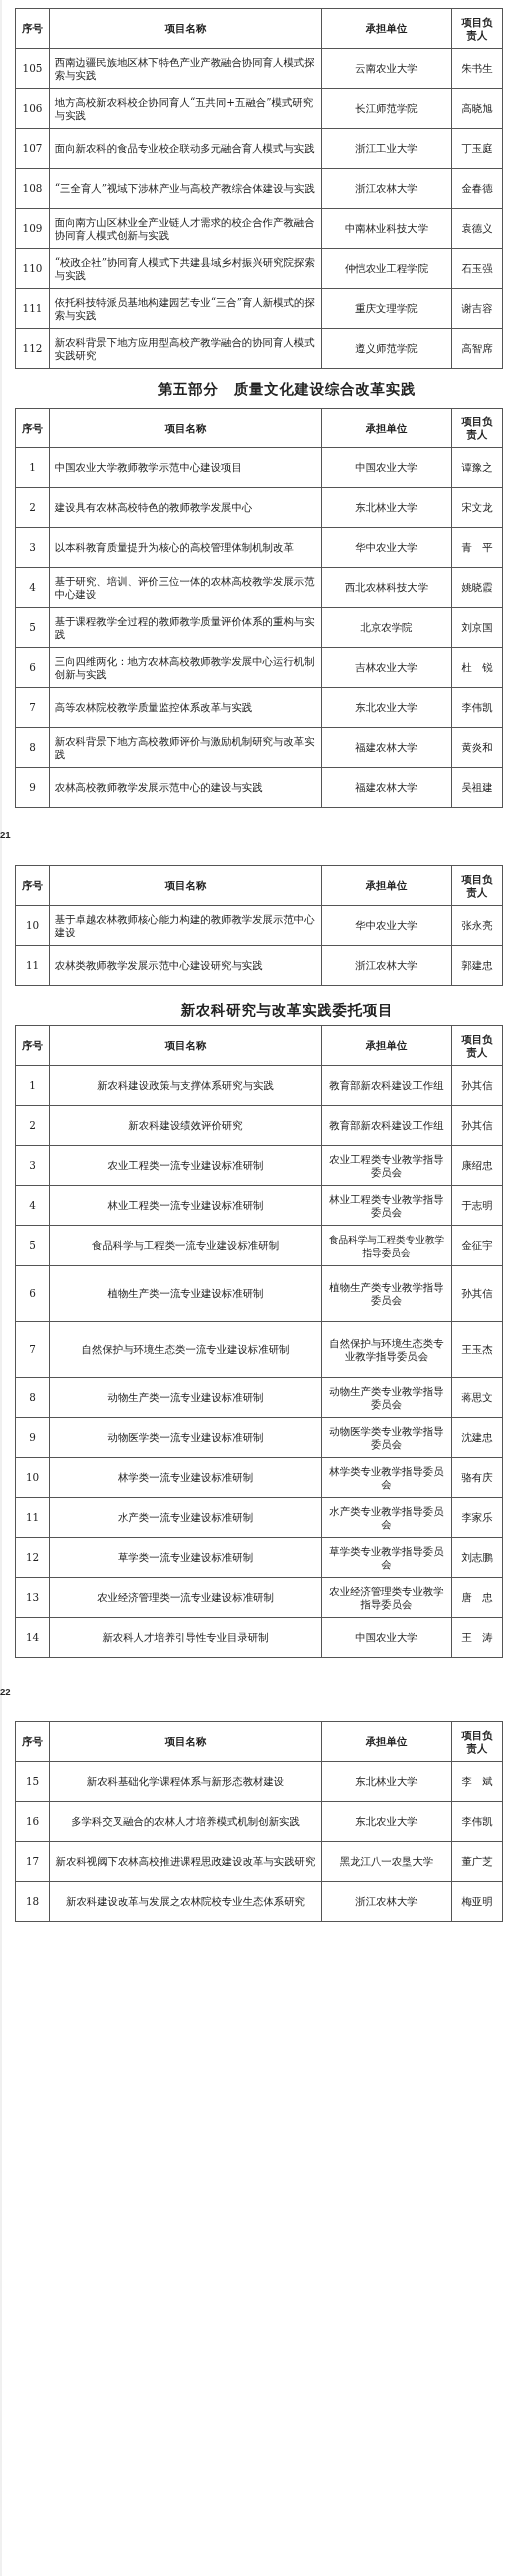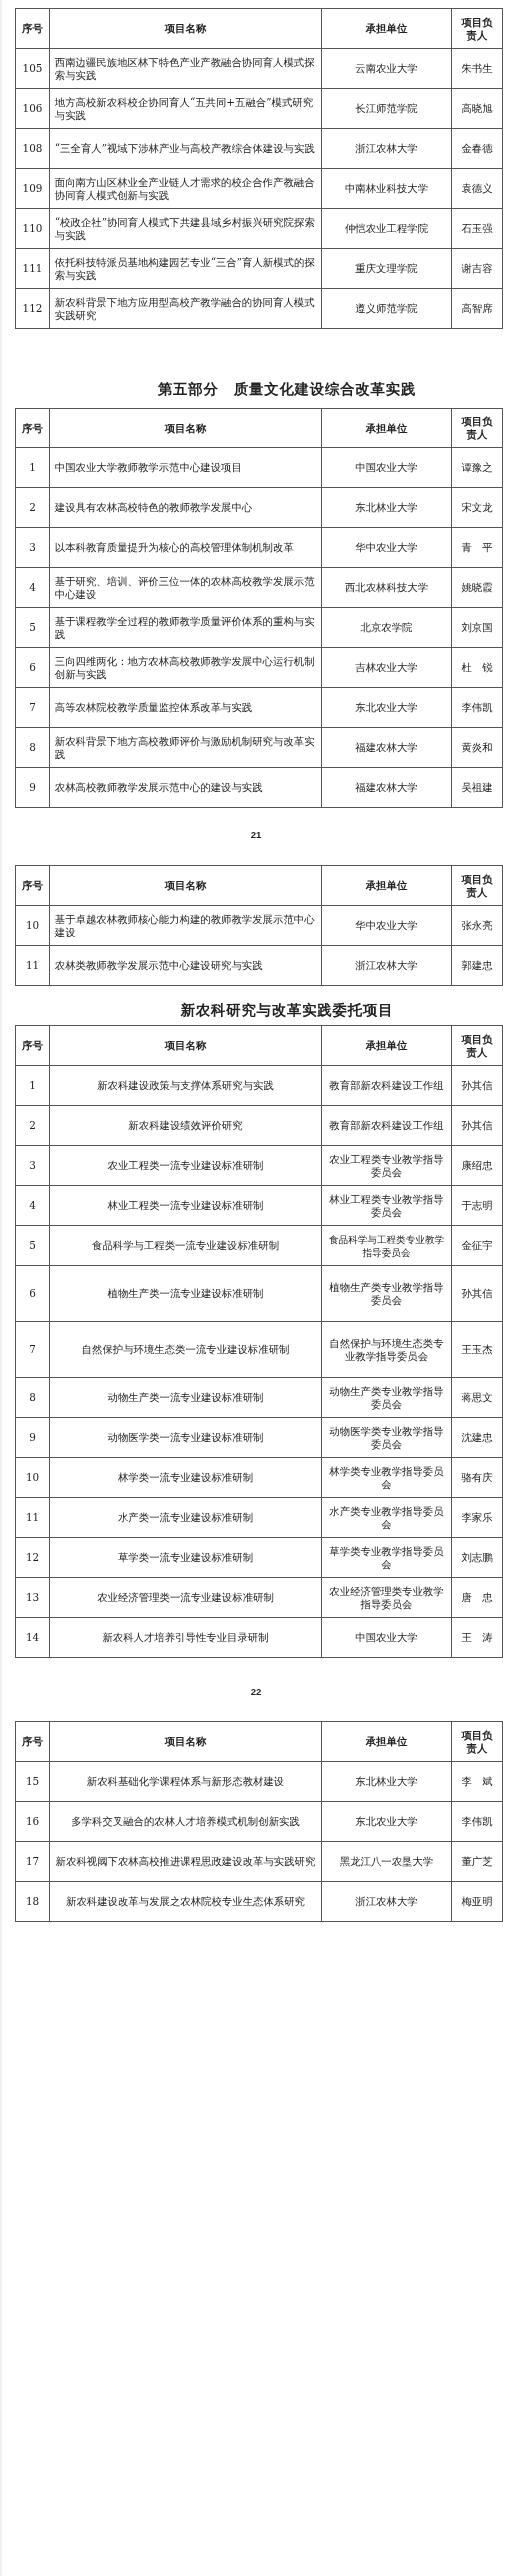--- a/index.html
+++ b/index.html
@@ -8,21 +8,21 @@
   .page-edge { position: absolute; left: 0; top: 0; width: 1.6px; height: 2576px; background: #f0f0f0; }
   table.grid { position: absolute; left: 15px; width: 488px; border-collapse: collapse; table-layout: fixed; }
   table.grid td, table.grid th { border: 1.2px solid #555; padding: 0 4.8px; font-size: 10.4px; line-height: 13px; font-weight: normal; }
   table.grid th { font-family: "DejaVu Sans", "Liberation Sans", sans-serif; font-weight: bold; font-size: 10.4px; text-align: center; }
   col.c-no { width: 34px; } col.c-name { width: 272px; } col.c-unit { width: 130px; } col.c-lead { width: 51px; }
   td.no, td.unit, td.lead { text-align: center; }
   td.name { text-align: left; }
   td.name.center { text-align: center; }
   .section-title { position: absolute; left: 0; width: 512px; text-align: center;
                    font-family: "DejaVu Sans", "Liberation Sans", sans-serif; font-weight: bold; font-size: 14.4px; letter-spacing: 0.8px; padding-left: 31px; }
-  .page-num { position: absolute; left: 0; width: 512px; text-align: center; font-family: "Liberation Sans", sans-serif; font-size: 9.6px; font-weight: bold; }
+  .page-num { position: absolute; left: 0; width: 512px; text-align: left; font-family: "Liberation Sans", sans-serif; font-size: 9.6px; font-weight: bold; }
 </style>
 </head>
 <body>
 
 <div class="page-edge"></div>
 
 <table class="grid" style="top:8px;">
   <colgroup>
       <col class="c-no">
       <col class="c-name">
@@ -40,20 +40,26 @@
         <td class="no">105</td>
         <td class="name">西南边疆民族地区林下特色产业产教融合协同育人模式探索与实践</td>
         <td class="unit">云南农业大学</td>
         <td class="lead">朱书生</td>
       </tr>
   <tr style="height:40px">
         <td class="no">106</td>
         <td class="name">地方高校新农科校企协同育人“五共同+五融合”模式研究与实践</td>
         <td class="unit">长江师范学院</td>
         <td class="lead">高晓旭</td>
+      </tr>
+  <tr style="height:40px">
+        <td class="no">107</td>
+        <td class="name">面向新农科的食品专业校企联动多元融合育人模式与实践</td>
+        <td class="unit">浙江工业大学</td>
+        <td class="lead">丁玉庭</td>
       </tr>
   <tr style="height:40px">
         <td class="no">108</td>
         <td class="name">“三全育人”视域下涉林产业与高校产教综合体建设与实践</td>
         <td class="unit">浙江农林大学</td>
         <td class="lead">金春德</td>
       </tr>
   <tr style="height:40px">
         <td class="no">109</td>
         <td class="name">面向南方山区林业全产业链人才需求的校企合作产教融合协同育人模式创新与实践</td>

